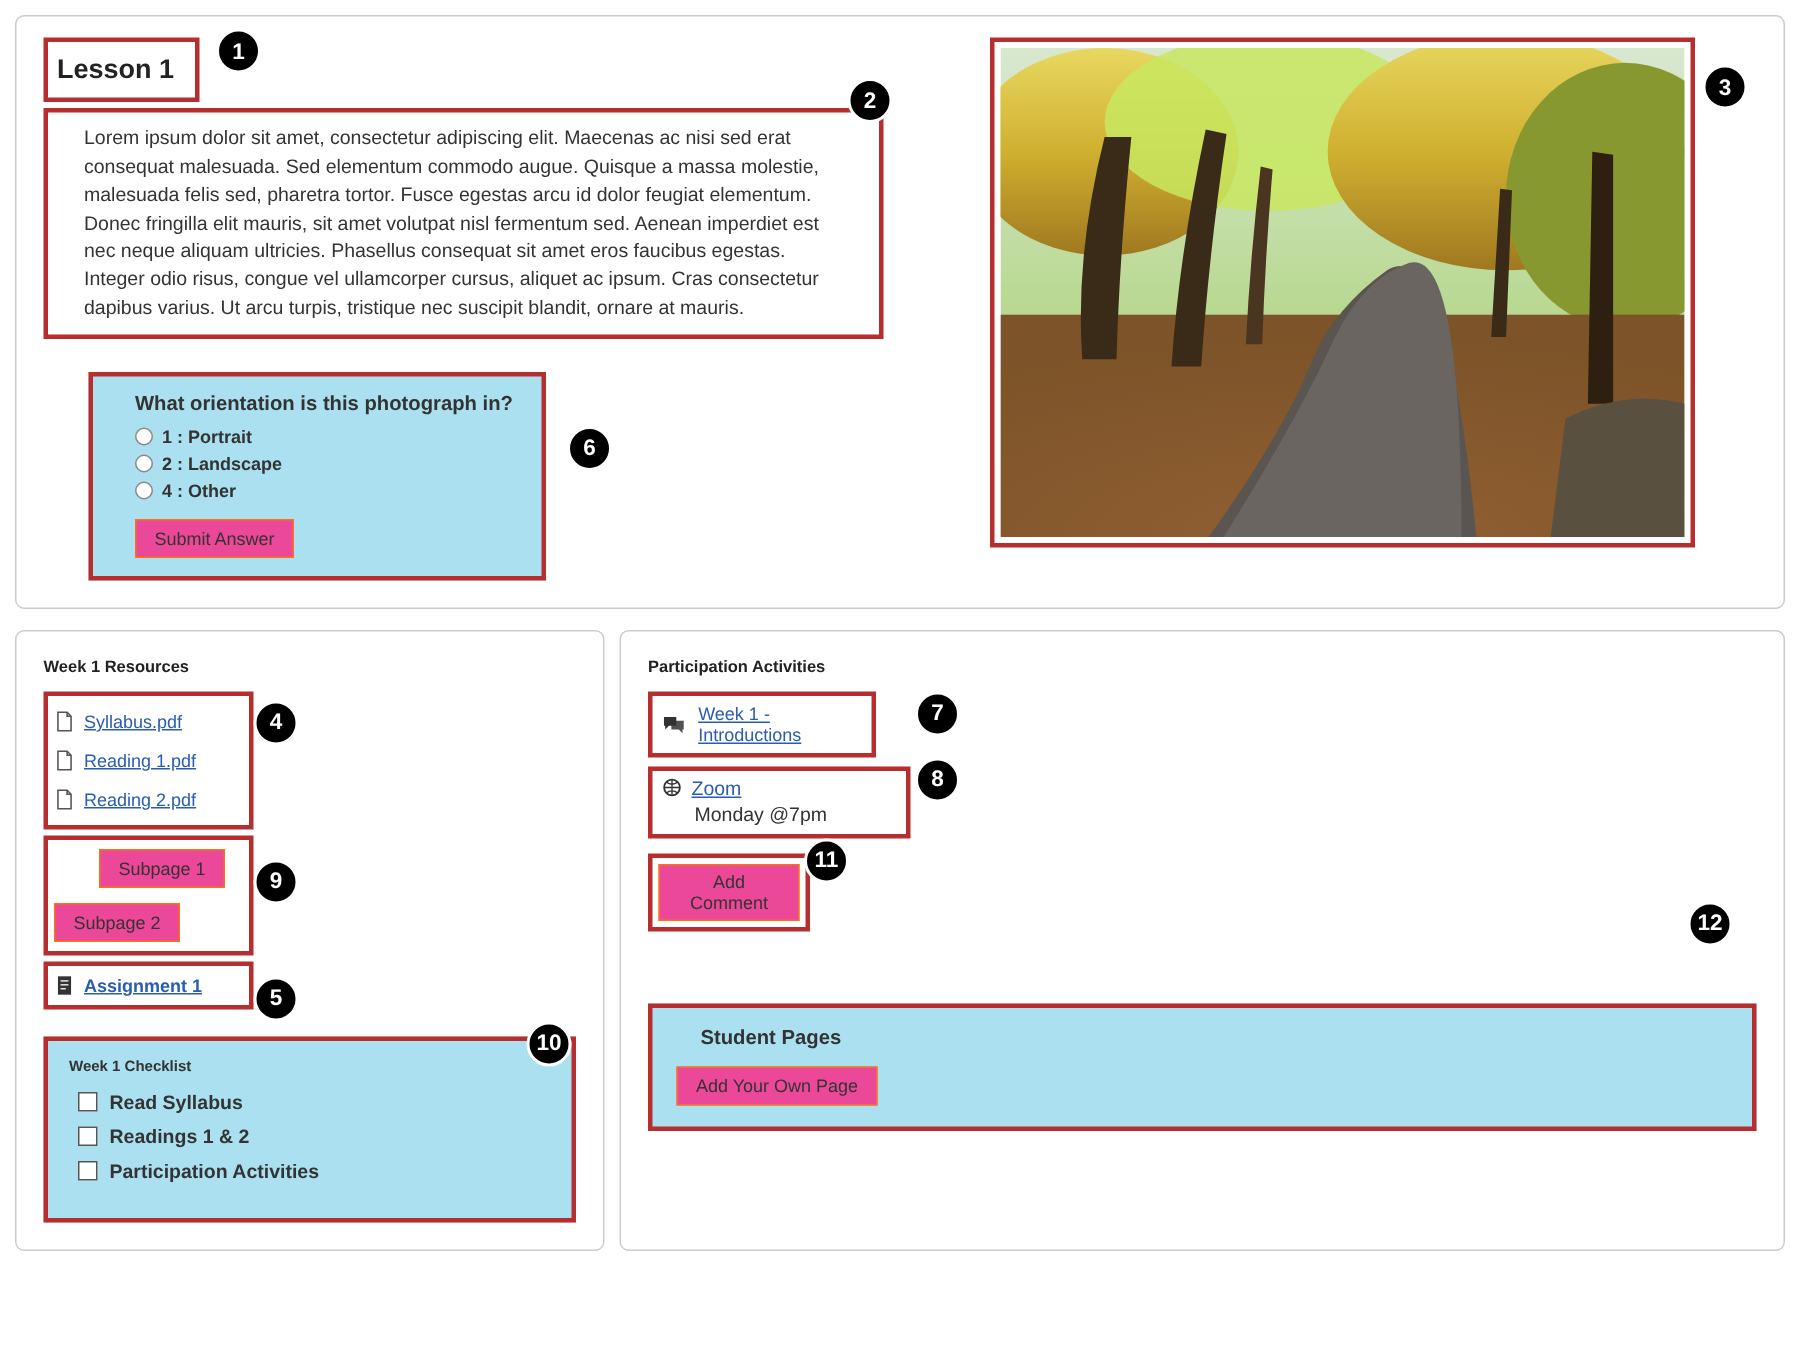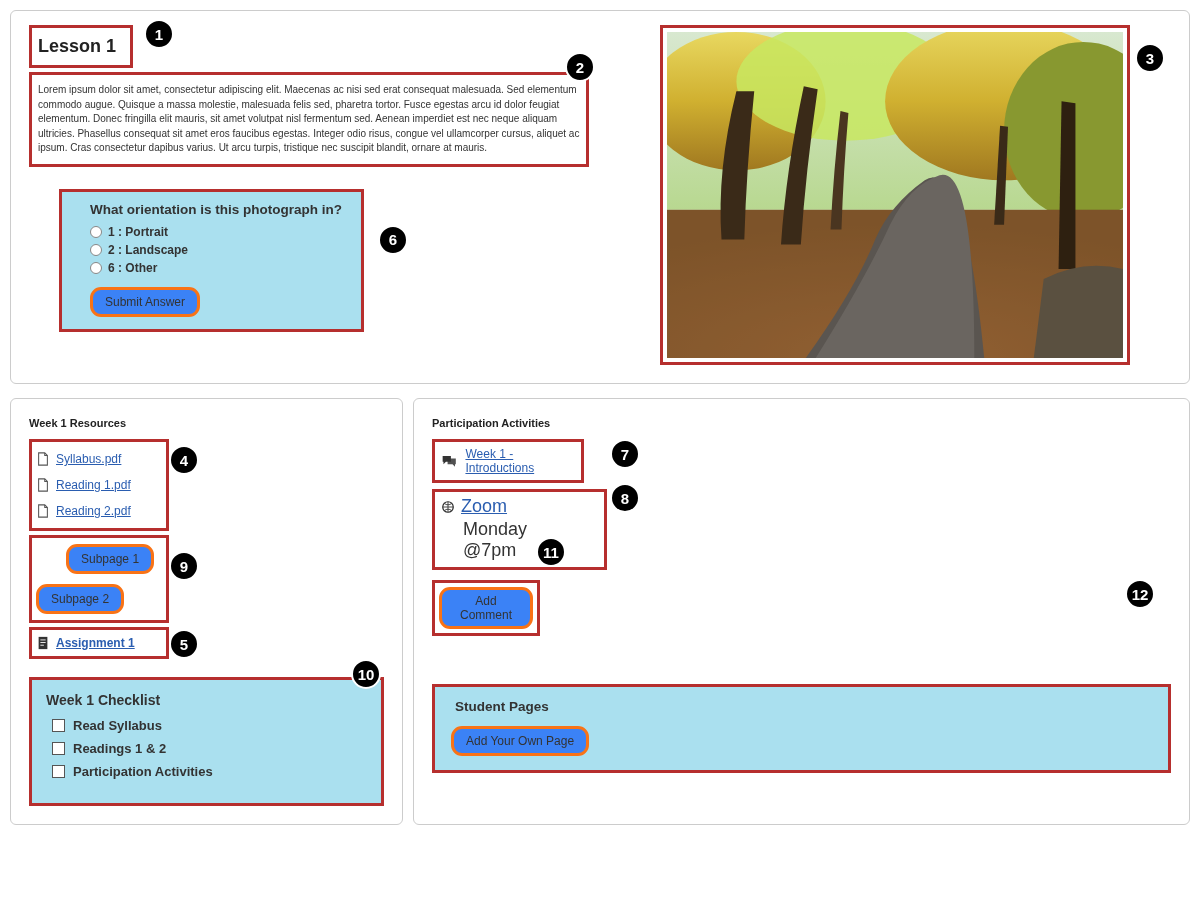--- a/index.html
+++ b/index.html
@@ -38,22 +38,22 @@
   }
   .lesson-title-box {
     display: inline-block;
     padding: 8px 14px 8px 6px;
     font-size: 18px;
     font-weight: bold;
     color: #222;
   }
   .lorem-box {
     margin-top: 4px;
-    padding: 8px 6px;
-    font-size: 10px;
+    padding: 8px 24px;
+    font-size: 13px;
     line-height: 1.45;
     color: #333;
   }
   .quiz-wrap {
     margin-top: 22px;
     margin-left: 30px;
     width: 305px;
     position: relative;
   }
   .quiz-box {
@@ -72,23 +72,23 @@
     font-size: 12px;
     margin-bottom: 4px;
     font-weight: bold;
   }
   .radio {
     width: 12px; height: 12px; border-radius: 50%;
     border: 1.5px solid #888; background: #fff;
   }
   .btn {
     display: inline-block;
-    background: #3b82f6;
-    border: 3px solid #f97316;
-    border-radius: 11px;
+    background: #ec4899;
+    border: 1px solid #f97316;
+    border-radius: 0;
     padding: 5px 12px;
     font-size: 12px;
     color: #333;
     cursor: pointer;
   }
   .submit-btn { margin-top: 8px; }
   .image-box {
     width: 470px;
     height: 340px;
     padding: 4px;
@@ -160,21 +160,21 @@
     font-weight: bold;
   }
   .checklist-box {
     margin-top: 18px;
     background: #AAE0EF;
     padding: 12px 14px 16px 14px;
     width: 355px;
   }
   .chk-title {
     font-weight: bold;
-    font-size: 14px;
+    font-size: 10px;
     margin-bottom: 10px;
   }
   .chk-item {
     display: flex;
     align-items: center;
     gap: 8px;
     font-size: 13px;
     font-weight: bold;
     margin-bottom: 8px;
     margin-left: 6px;
@@ -190,21 +190,21 @@
     display: flex;
     align-items: center;
     gap: 8px;
     font-size: 12px;
   }
   .part-row1 a { color: #2a5db0; text-decoration: underline; }
   .part-row2 {
     width: 175px;
     padding: 4px 20px 6px 6px;
     margin-top: 6px;
-    font-size: 18px;
+    font-size: 13px;
   }
   .zoom-line {
     display: flex;
     align-items: center;
     gap: 6px;
   }
   .zoom-line a { color: #2a5db0; text-decoration: underline; }
   .zoom-time { margin-left: 22px; margin-top: 2px; }
   .add-comment-box {
     width: 108px;
@@ -213,21 +213,21 @@
   }
   .student-pages-box {
     margin-top: 48px;
     background: #AAE0EF;
     padding: 12px 16px 14px 16px;
   }
   .sp-title {
     font-weight: bold;
     font-size: 13.5px;
     margin-bottom: 12px;
-    margin-left: 4px;
+    margin-left: 16px;
   }
   .pos-rel { position: relative; }
 </style>
 </head>
 <body>
 
 <div class="panel top-panel">
   <div class="top-left pos-rel">
 
     <div class="callout" style="left:115px; top:-6px;">1</div>
@@ -245,21 +245,21 @@
         <div class="quiz-opt">
           <span class="radio"></span>
           <span>1 : Portrait</span>
         </div>
         <div class="quiz-opt">
           <span class="radio"></span>
           <span>2 : Landscape</span>
         </div>
         <div class="quiz-opt">
           <span class="radio"></span>
-          <span>6 : Other</span>
+          <span>4 : Other</span>
         </div>
         <button class="btn submit-btn">Submit Answer</button>
       </div>
     </div>
   </div>
 
   <div class="top-right pos-rel">
     <div class="callout" style="right:6px; top:18px;">3</div>
     <div class="red-box image-box">
       <svg viewBox="0 0 460 330" preserveAspectRatio="none">

